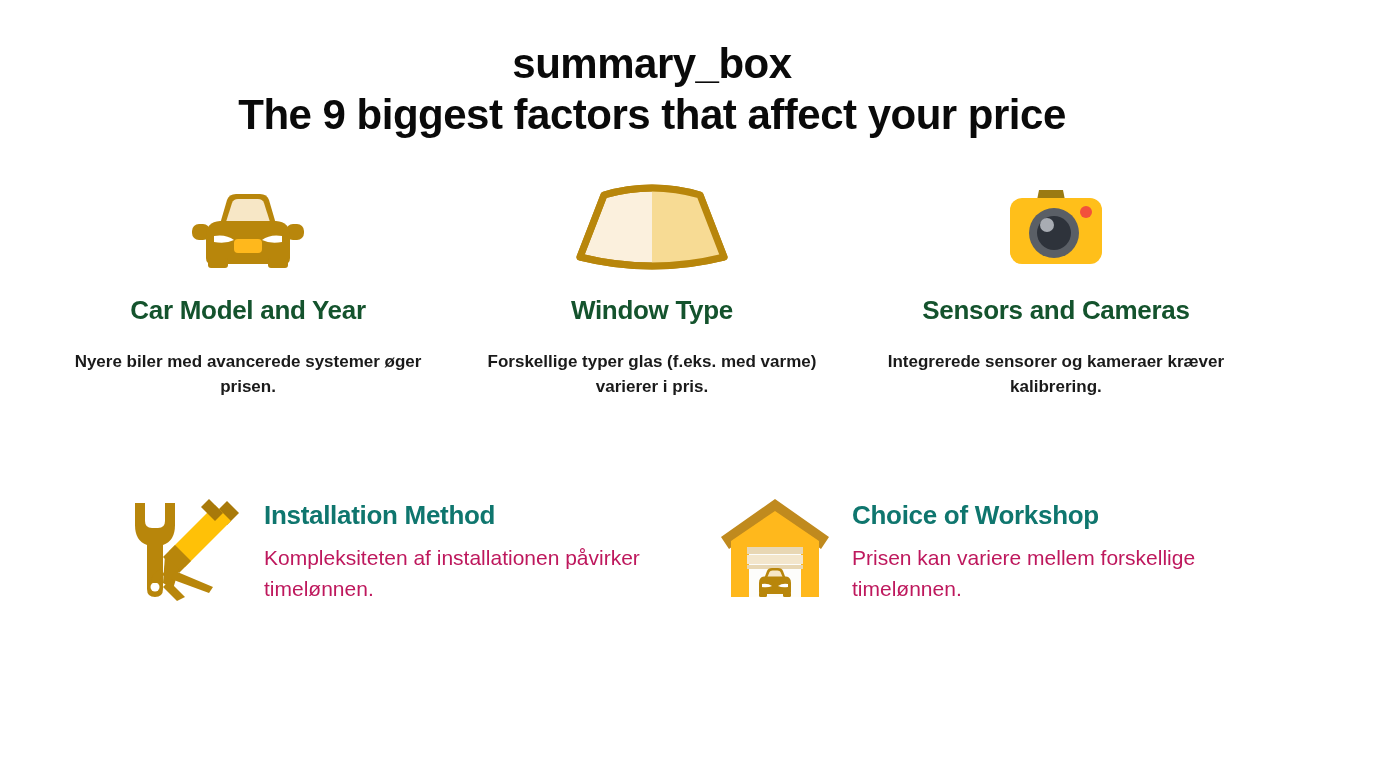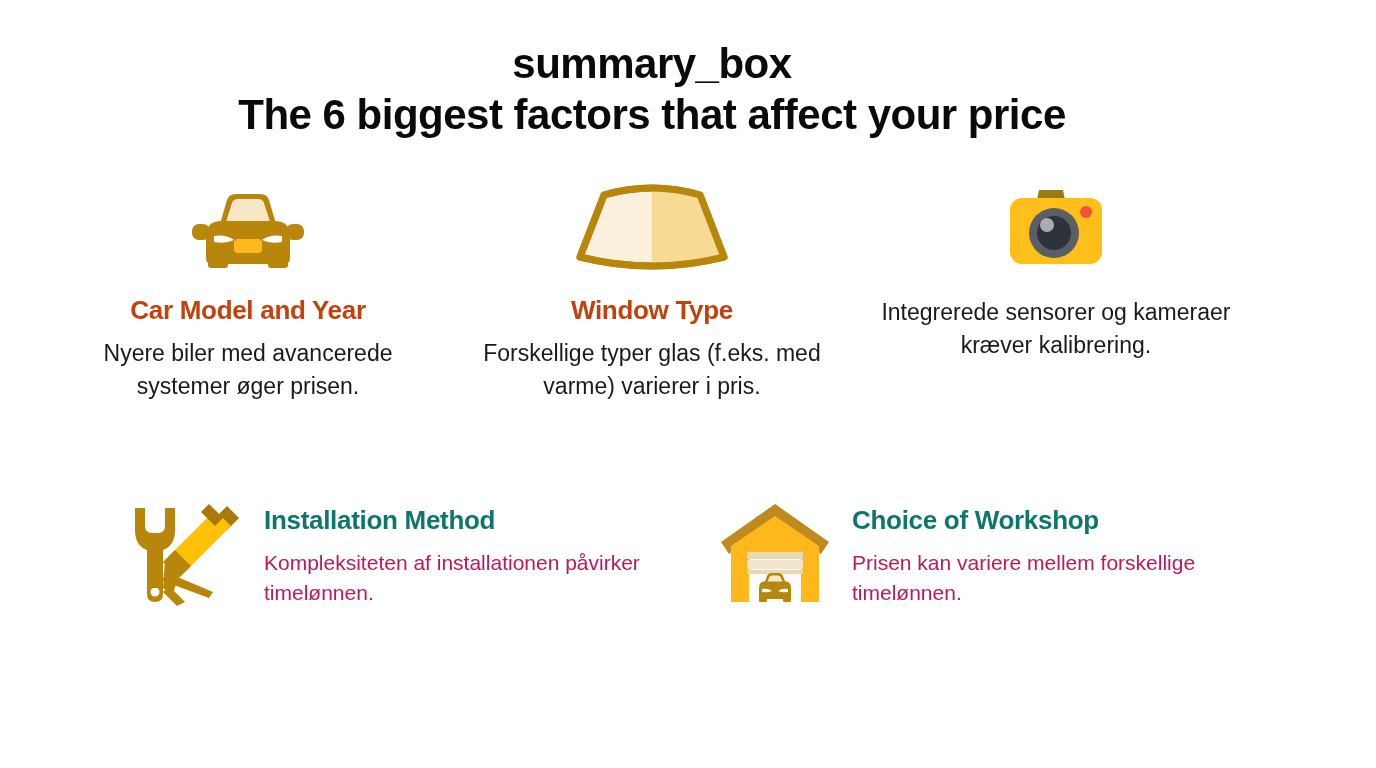--- a/index.html
+++ b/index.html
@@ -63,27 +63,27 @@
     height: 92px;
     display: flex;
     align-items: center;
     justify-content: center;
     margin-bottom: 22px;
   }
   .card-heading {
     font-size: 26px;
     font-weight: bold;
     letter-spacing: -0.3px;
-    color: #c2410c;
-    margin-bottom: 11px;
+    color: #14532d;
+    margin-bottom: 24px;
     line-height: 1.15;
   }
   .card-desc {
-    font-size: 23px;
-    font-weight: normal;
+    font-size: 17px;
+    font-weight: bold;
     line-height: 1.45;
     color: #1a1a1a;
     max-width: 360px;
   }
 
   
   .row-bottom {
     display: flex;
     align-items: flex-start;
     margin-top: 94px;
@@ -128,21 +128,21 @@
   }
   svg { display: block; }
 </style>
 </head>
 <body>
 
 <div class="page">
 
   <div class="title-block">
     <div class="title-line1">summary_box</div>
-    <div class="title-line2">The 6 biggest factors that affect your price</div>
+    <div class="title-line2">The 9 biggest factors that affect your price</div>
   </div>
 
   <div class="row-top">
 
     <div class="card-top">
       <div class="card-icon-top">
         <svg width="116" height="88" viewBox="0 0 116 88" aria-hidden="true">
 
           <rect x="2" y="40" width="18" height="16" rx="7" fill="#b8860b"></rect>
           <rect x="96" y="40" width="18" height="16" rx="7" fill="#b8860b"></rect>
@@ -195,20 +195,21 @@
 
           <circle cx="80" cy="28" r="6" fill="#f2513c"></circle>
 
           <circle cx="48" cy="49" r="25" fill="#5a5f66"></circle>
 
           <circle cx="48" cy="49" r="17" fill="#2e333b"></circle>
 
           <circle cx="41" cy="41" r="7" fill="#a8acb3"></circle>
         </svg>
       </div>
+      <div class="card-heading">Sensors and Cameras</div>
       <div class="card-desc">Integrerede sensorer og kameraer kræver kalibrering.</div>
     </div>
 
   </div>
 
   <div class="row-bottom">
 
     <div class="card-bottom">
       <div class="card-icon-side">
         <svg width="112" height="108" viewBox="0 0 112 108" aria-hidden="true">

